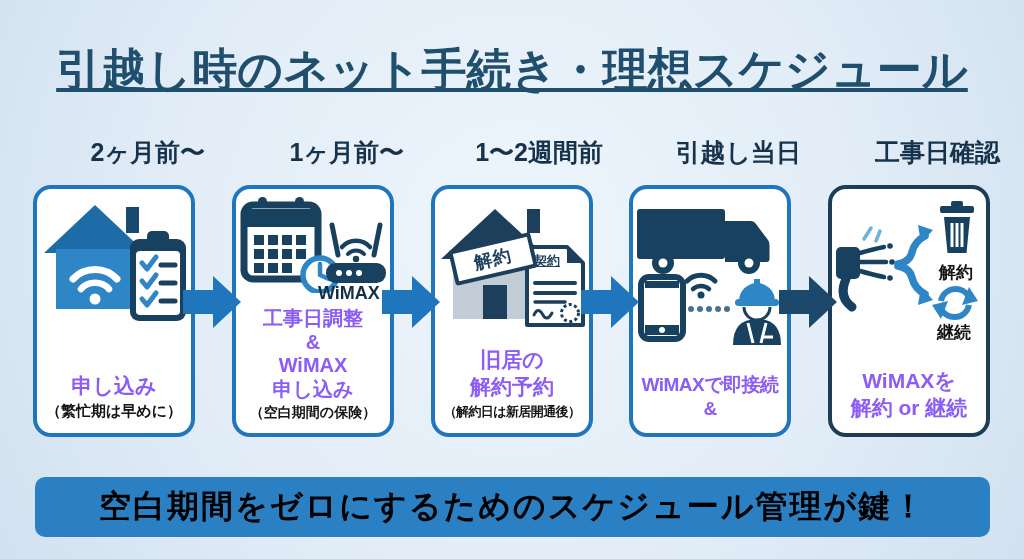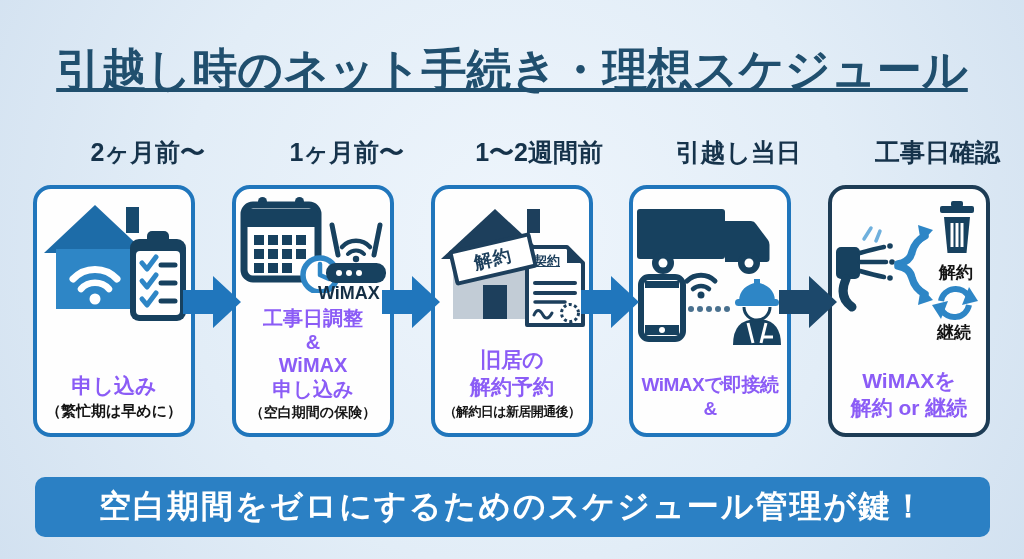--- a/index.html
+++ b/index.html
@@ -31,21 +31,21 @@
   .c4 .line{font-size:19px;letter-spacing:-0.5px;}
   .note{font-size:15px;font-weight:700;color:#141414;margin-top:3px;white-space:nowrap;}
   .c2 .note{font-size:14px;}
   .c3 .note{font-size:13px;letter-spacing:-0.6px;}
   .arrow{position:absolute;top:274px;width:60px;height:56px;}
   .a1{left:183px}.a2{left:382px}.a3{left:581px}.a4{left:779px}
   .banner{
     position:absolute;left:35px;top:477px;width:955px;height:60px;
     background:#2b80c4;border-radius:10px;
     display:flex;align-items:center;justify-content:center;
-    color:#ffffff;font-size:32px;font-weight:800;letter-spacing:2px;white-space:nowrap;
+    color:#000000;font-size:32px;font-weight:800;letter-spacing:2px;white-space:nowrap;
   }
   .wimax-label{position:absolute;top:88px;left:82px;font-size:18px;font-weight:800;color:#142e44;}
   .cancel-stamp{
     position:absolute;left:16px;top:46px;width:76px;height:28px;background:#fff;
     border:4px solid #1d3f5c;border-radius:3px;transform:rotate(-13deg);
     display:flex;align-items:center;justify-content:center;
     font-size:18px;font-weight:800;color:#1d3f5c;letter-spacing:1px;
   }
   .doc-label{position:absolute;left:99px;top:57px;font-size:13px;font-weight:800;color:#1d3f5c;text-decoration:underline;}
   .opt-label{position:absolute;width:60px;text-align:center;font-size:17px;font-weight:800;color:#141414;}

